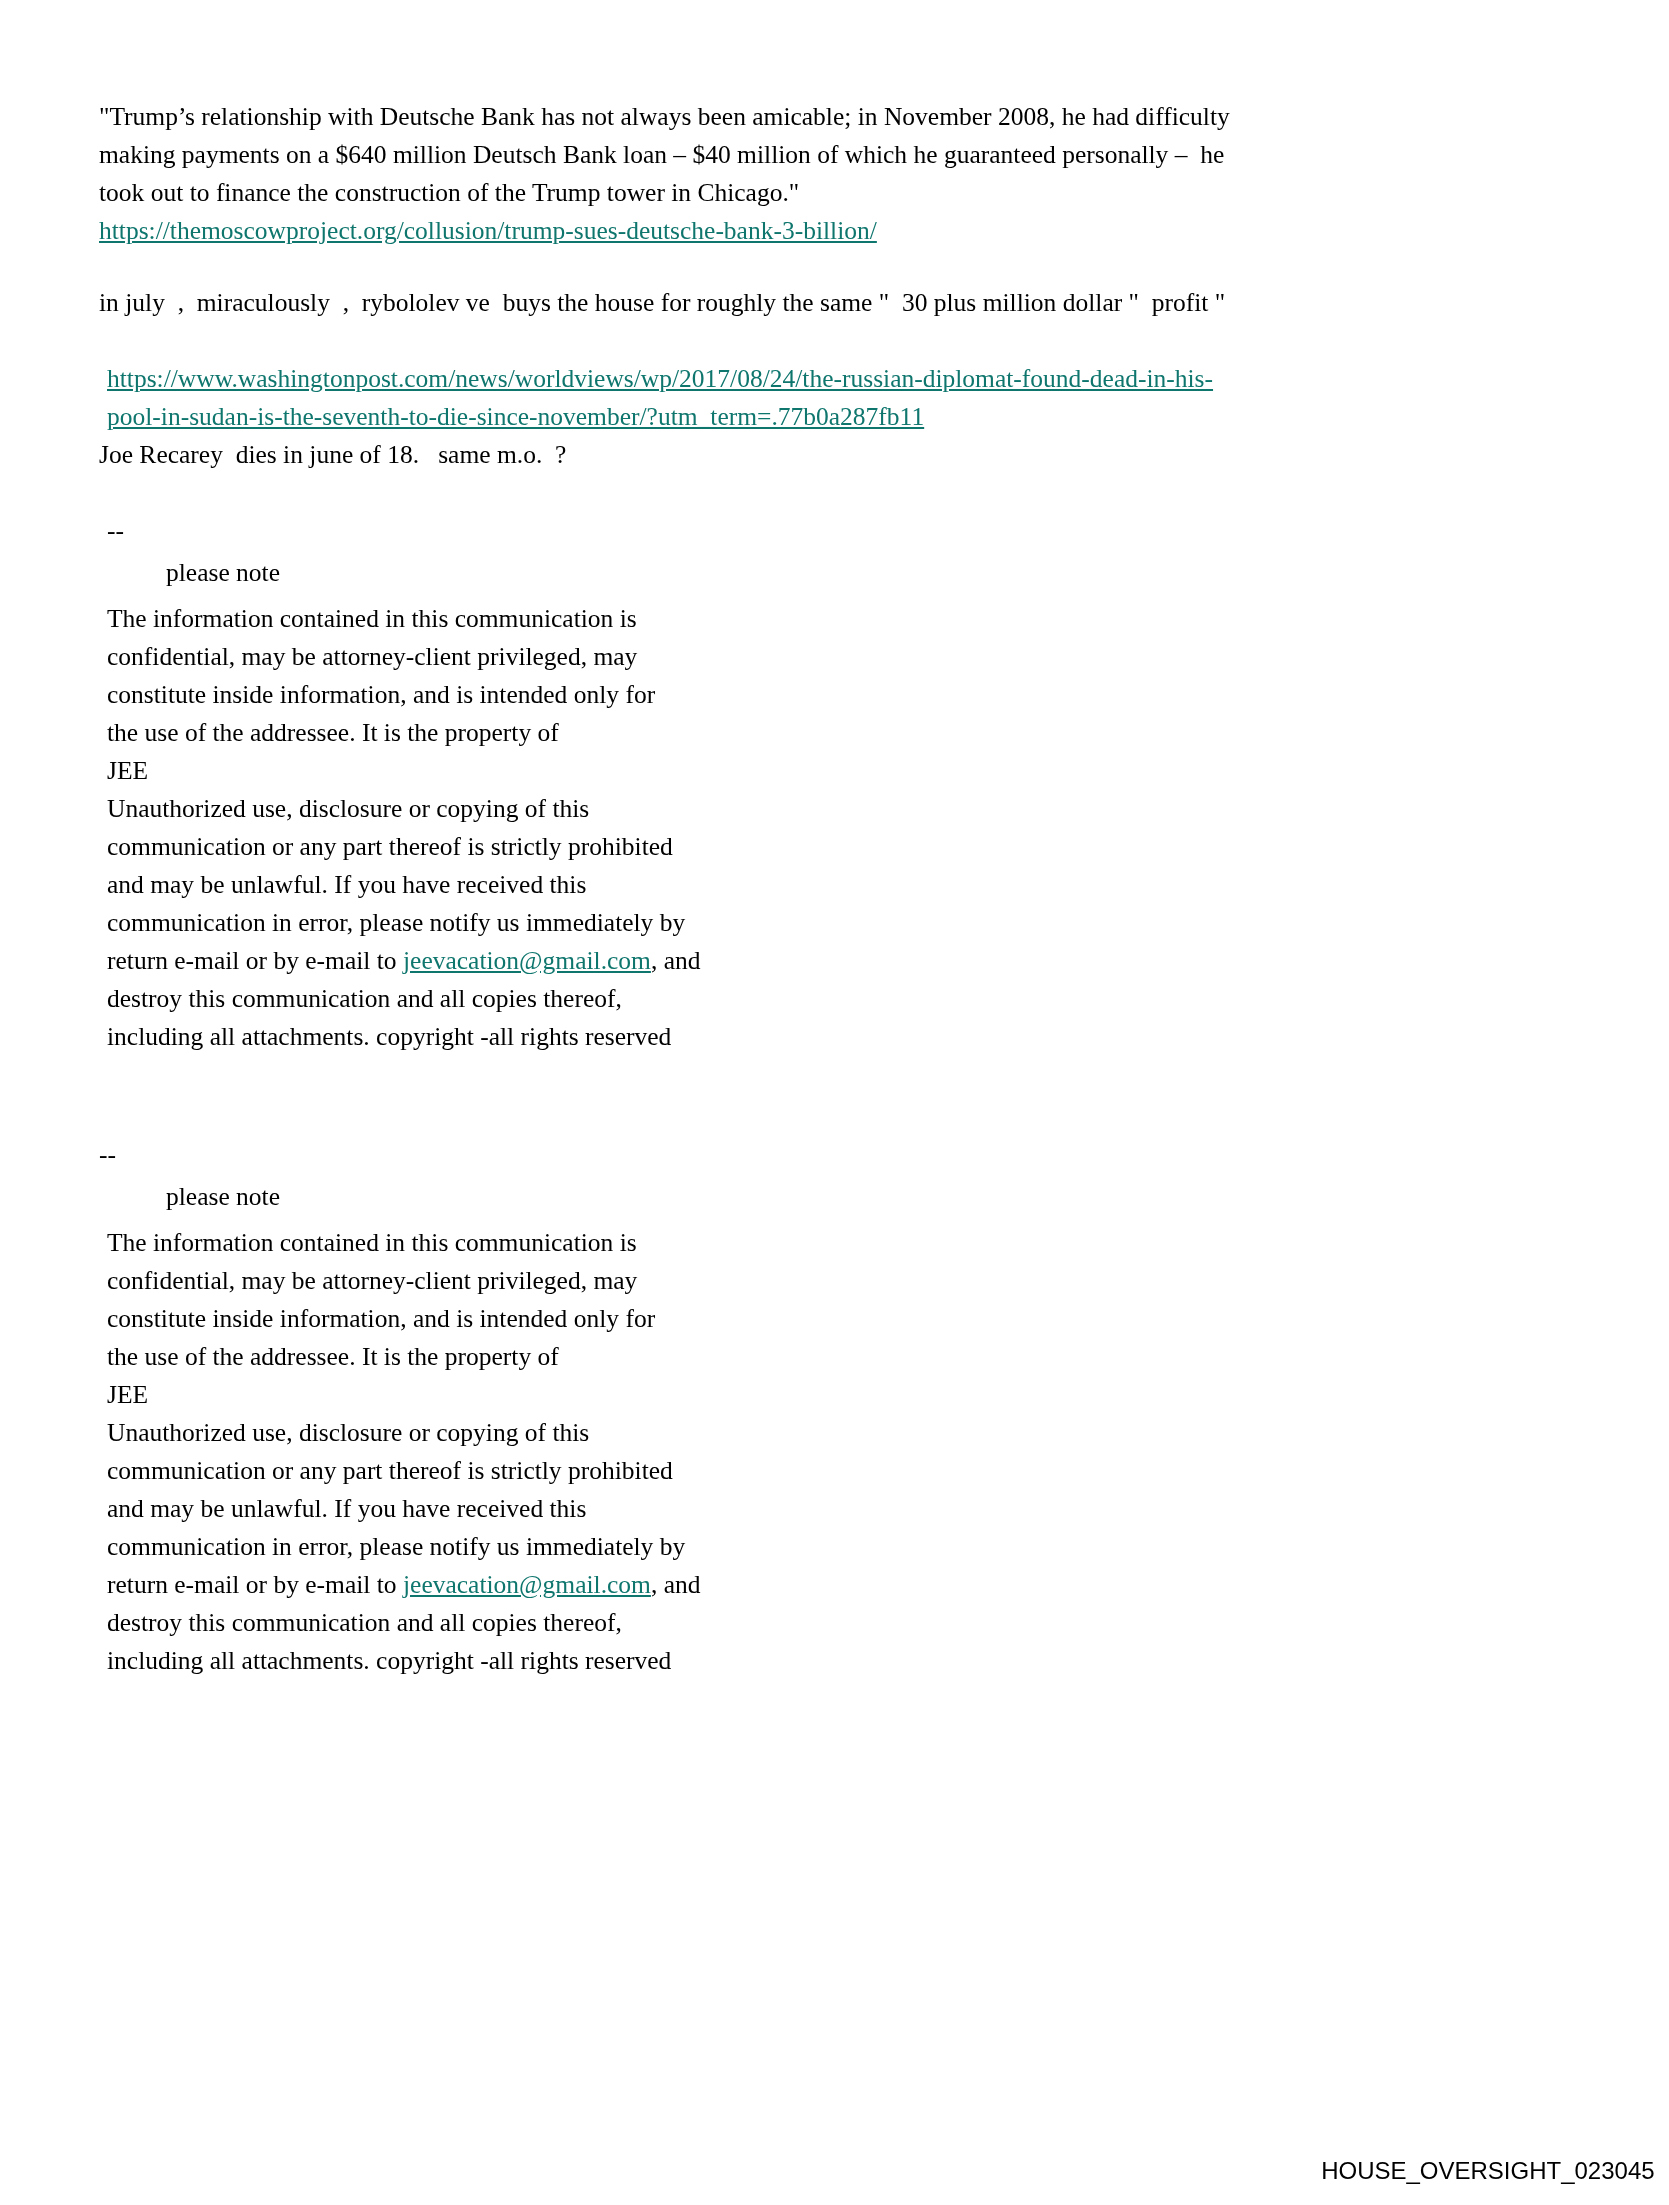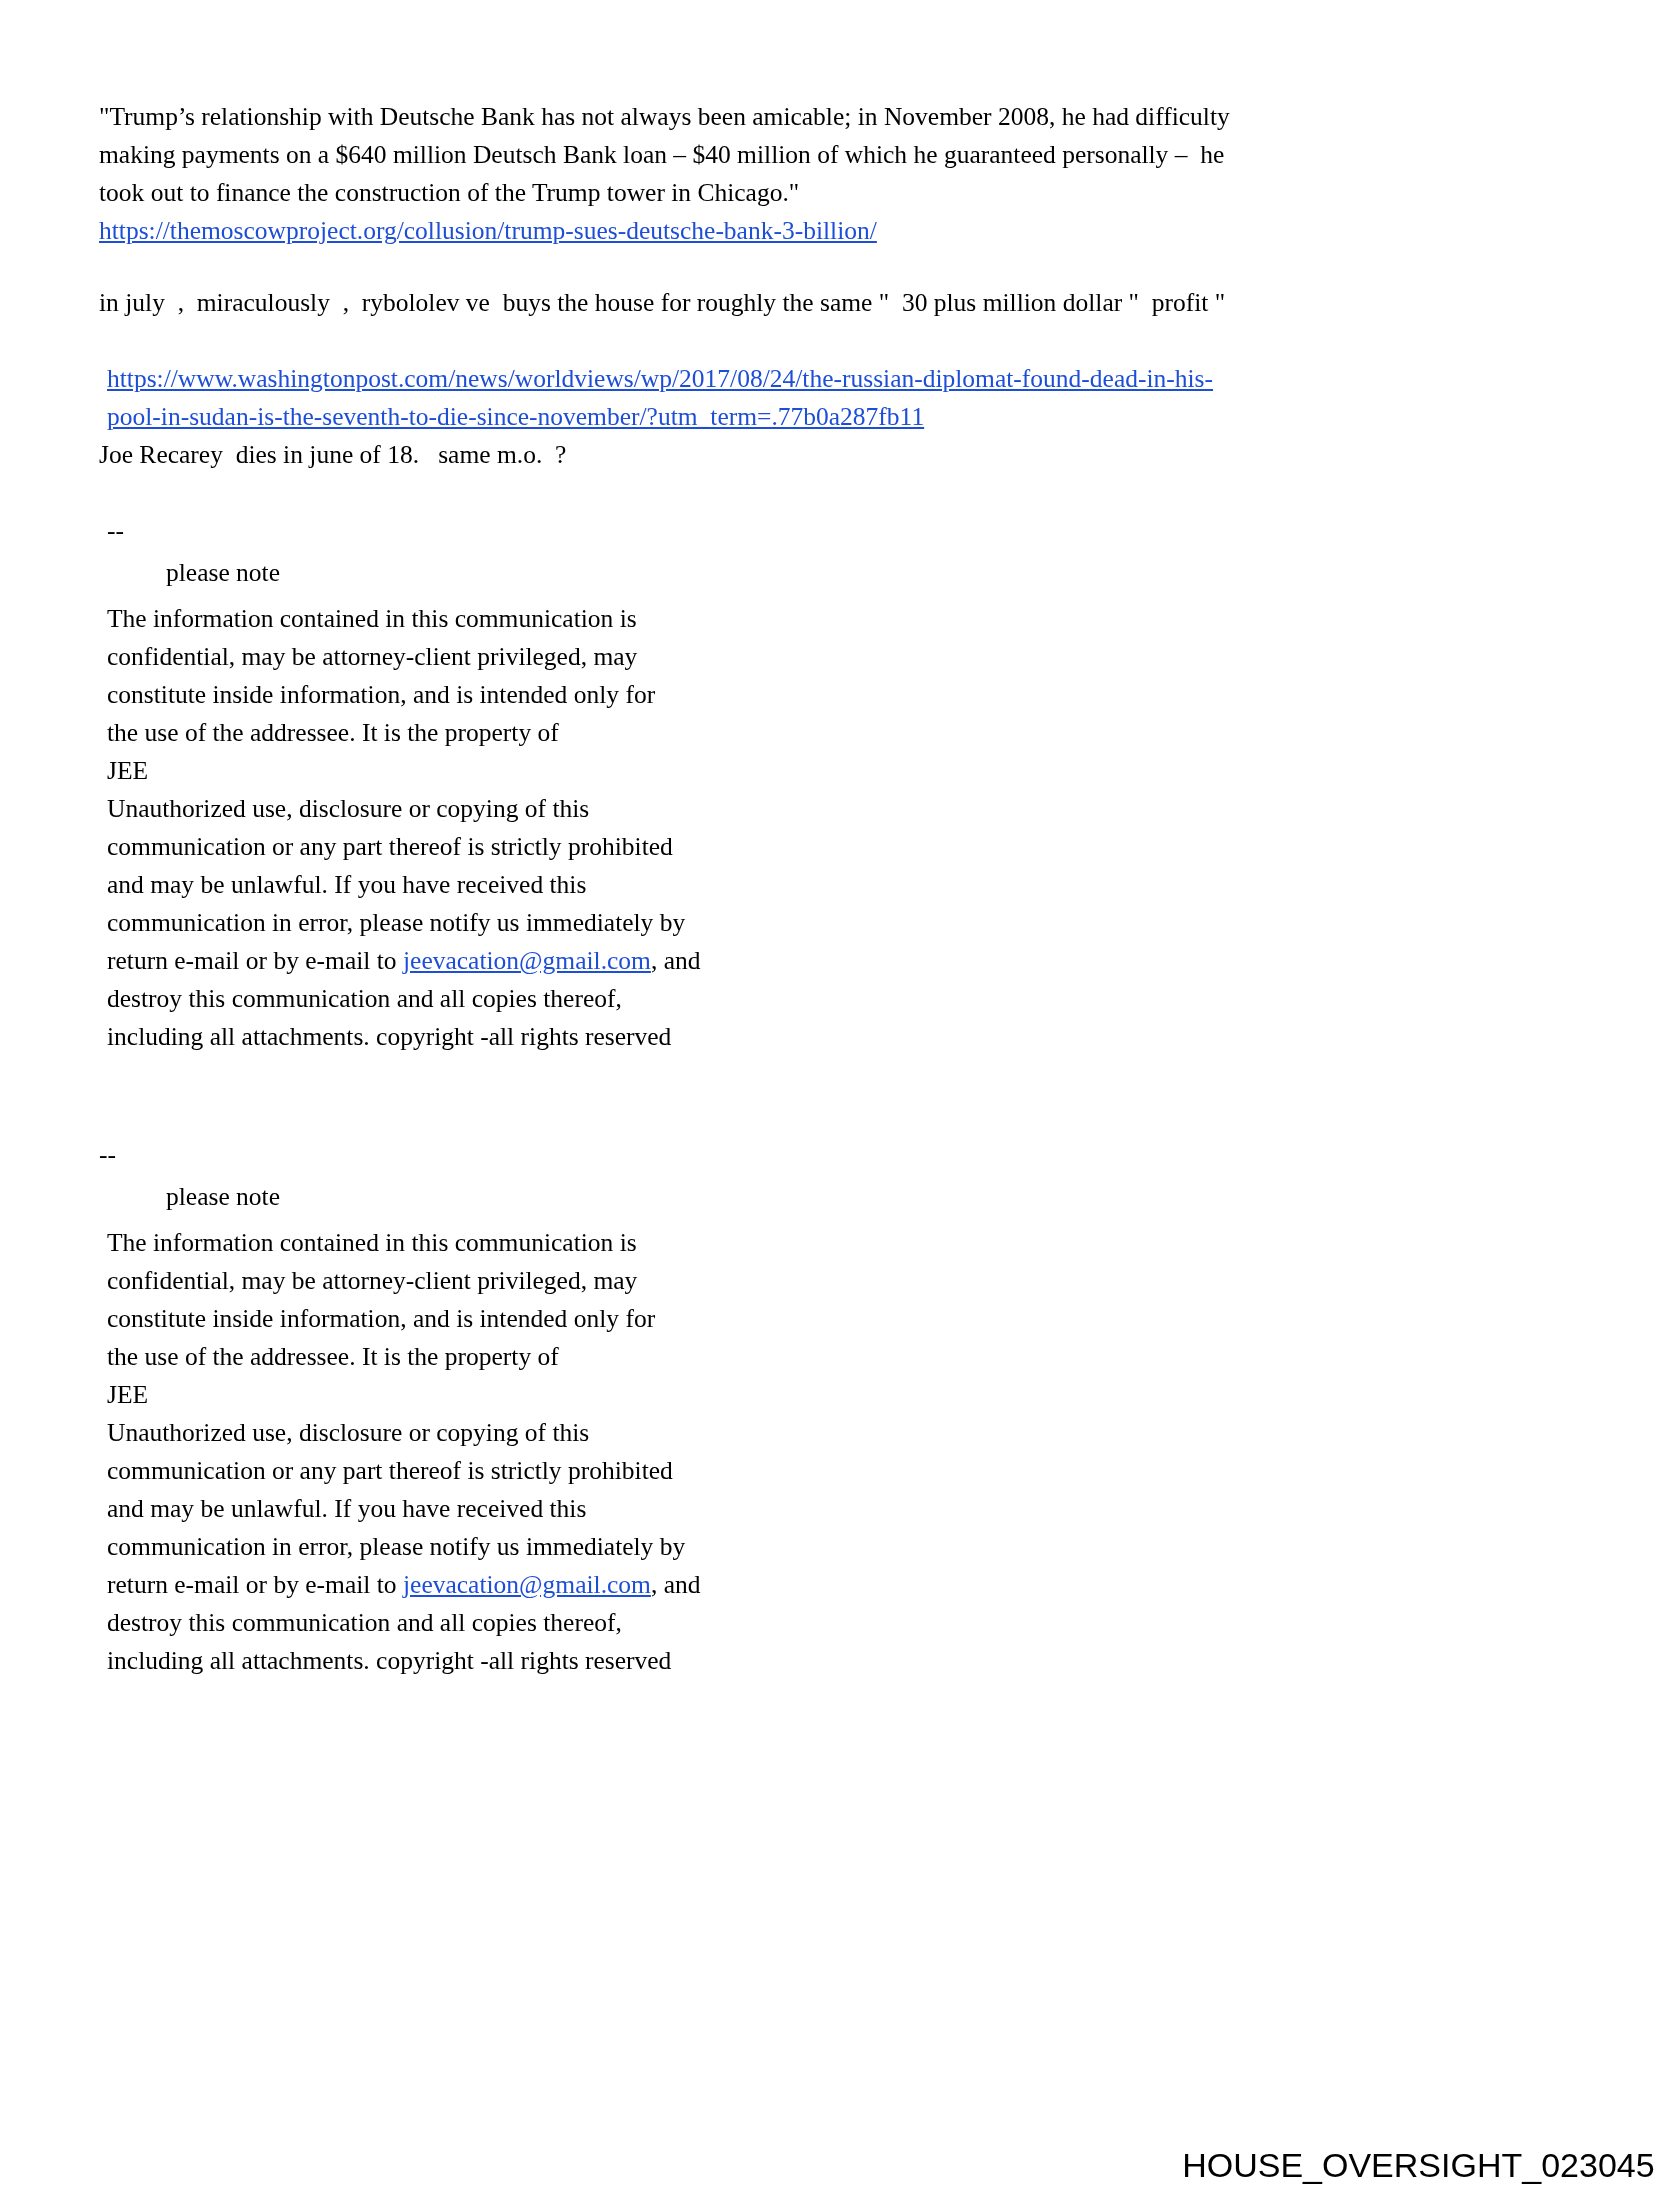--- a/index.html
+++ b/index.html
@@ -21,21 +21,21 @@
     left: 99px;
     width: 1532px;
     font-size: 25.5px;
     line-height: 38px;
   }
   .para {
     margin: 0;
     white-space: pre-wrap;
   }
   a.link {
-    color: #1d4ed8;
+    color: #0f766e;
     text-decoration: underline;
     white-space: pre-line;
     cursor: pointer;
   }
   .gap-1 { margin-top: 34px; }
   .gap-1b { margin-top: 38px; margin-left: 8px; }
   .gap-3 { margin-top: 80px; }
   .note-indent {
     margin: 4px;
     padding-left: 63px;
@@ -43,21 +43,21 @@
   }
   .disclaimer {
     margin: 8px;
     white-space: pre-line;
   }
   .footer {
     position: absolute;
     right: 14.4px;
     bottom: 19.6px;
     font-family: "Liberation Sans", sans-serif;
-    font-size: 34px;
+    font-size: 24px;
     color: #000000;
   }
 </style>
 </head>
 <body>
 
 <div class="content">
 
   <p class="para">"Trump’s relationship with Deutsche Bank has not always been amicable; in November 2008, he had difficulty
 making payments on a $640 million Deutsch Bank loan – $40 million of which he guaranteed personally –  he

